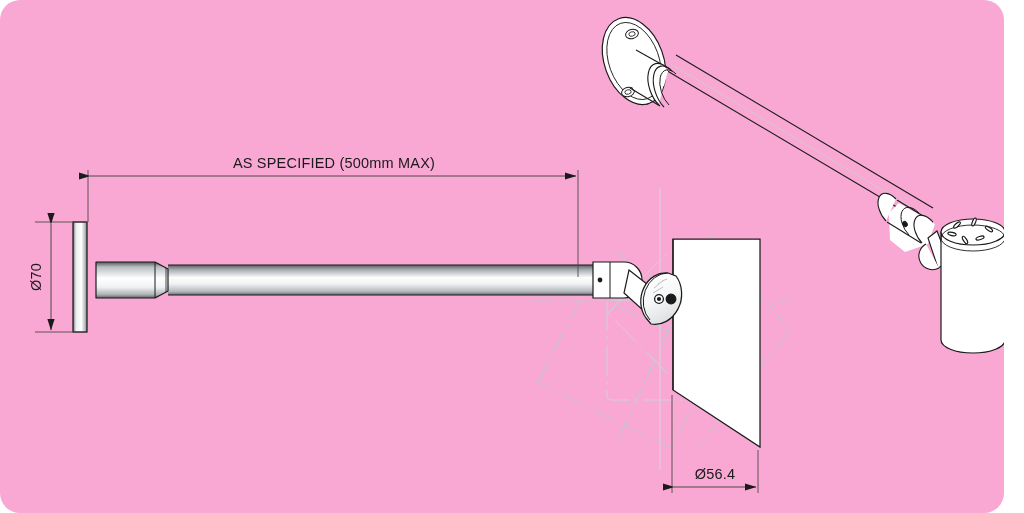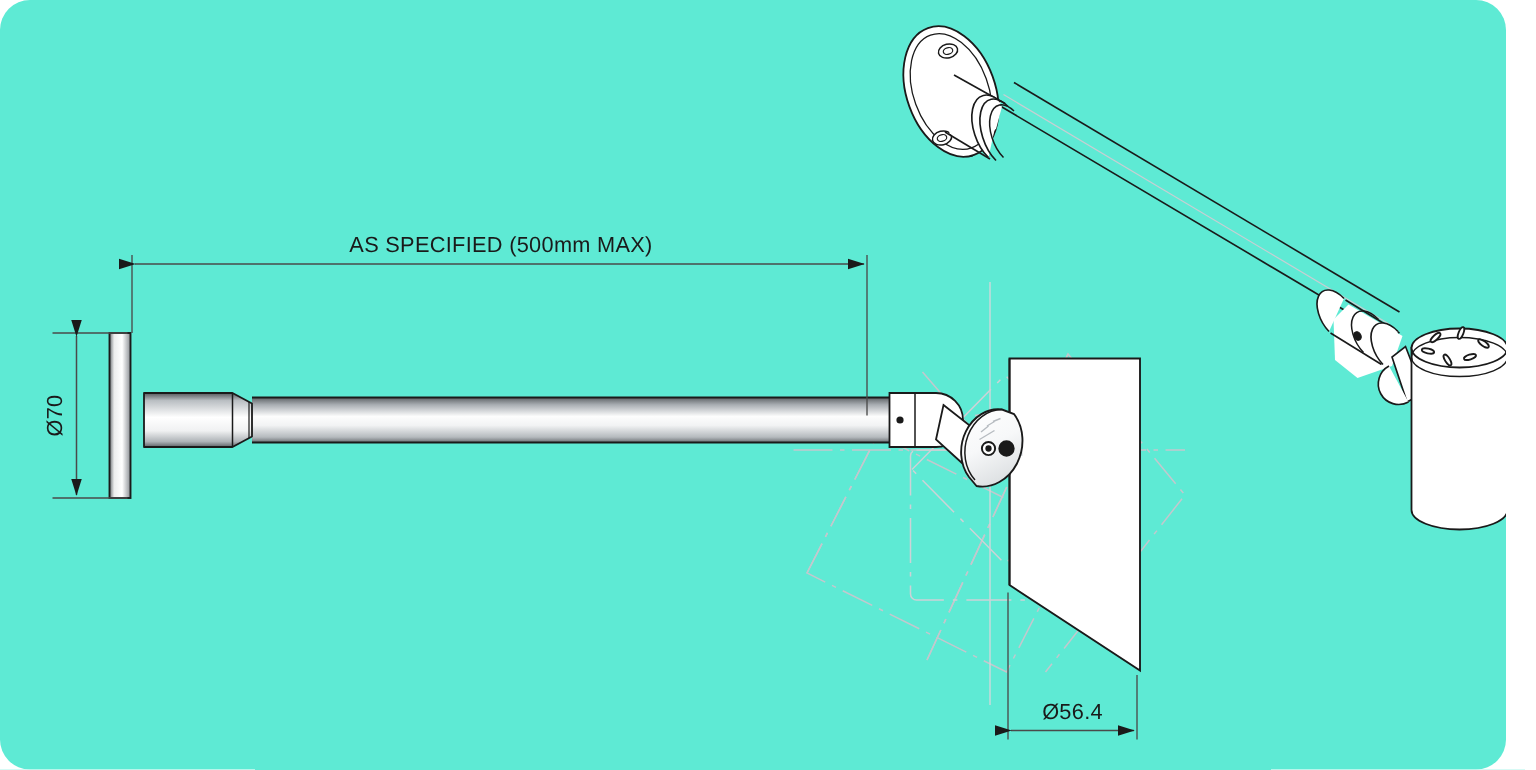--- a/index.html
+++ b/index.html
@@ -8,21 +8,21 @@
     padding: 0;
     background: #ffffff;
   }
   body {
     font-family: "Liberation Sans", sans-serif;
   }
   #drawing-root {
     position: relative;
     width: 1004px;
     height: 513px;
-    background: #5eead4;
+    background: #f9a8d4;
     overflow: hidden;
     border-radius: 20px;
   }
   #drawing-svg {
     display: block;
     width: 1024px;
     height: 513px;
   }
   .dim-text {
     font-family: "Liberation Sans", sans-serif;

